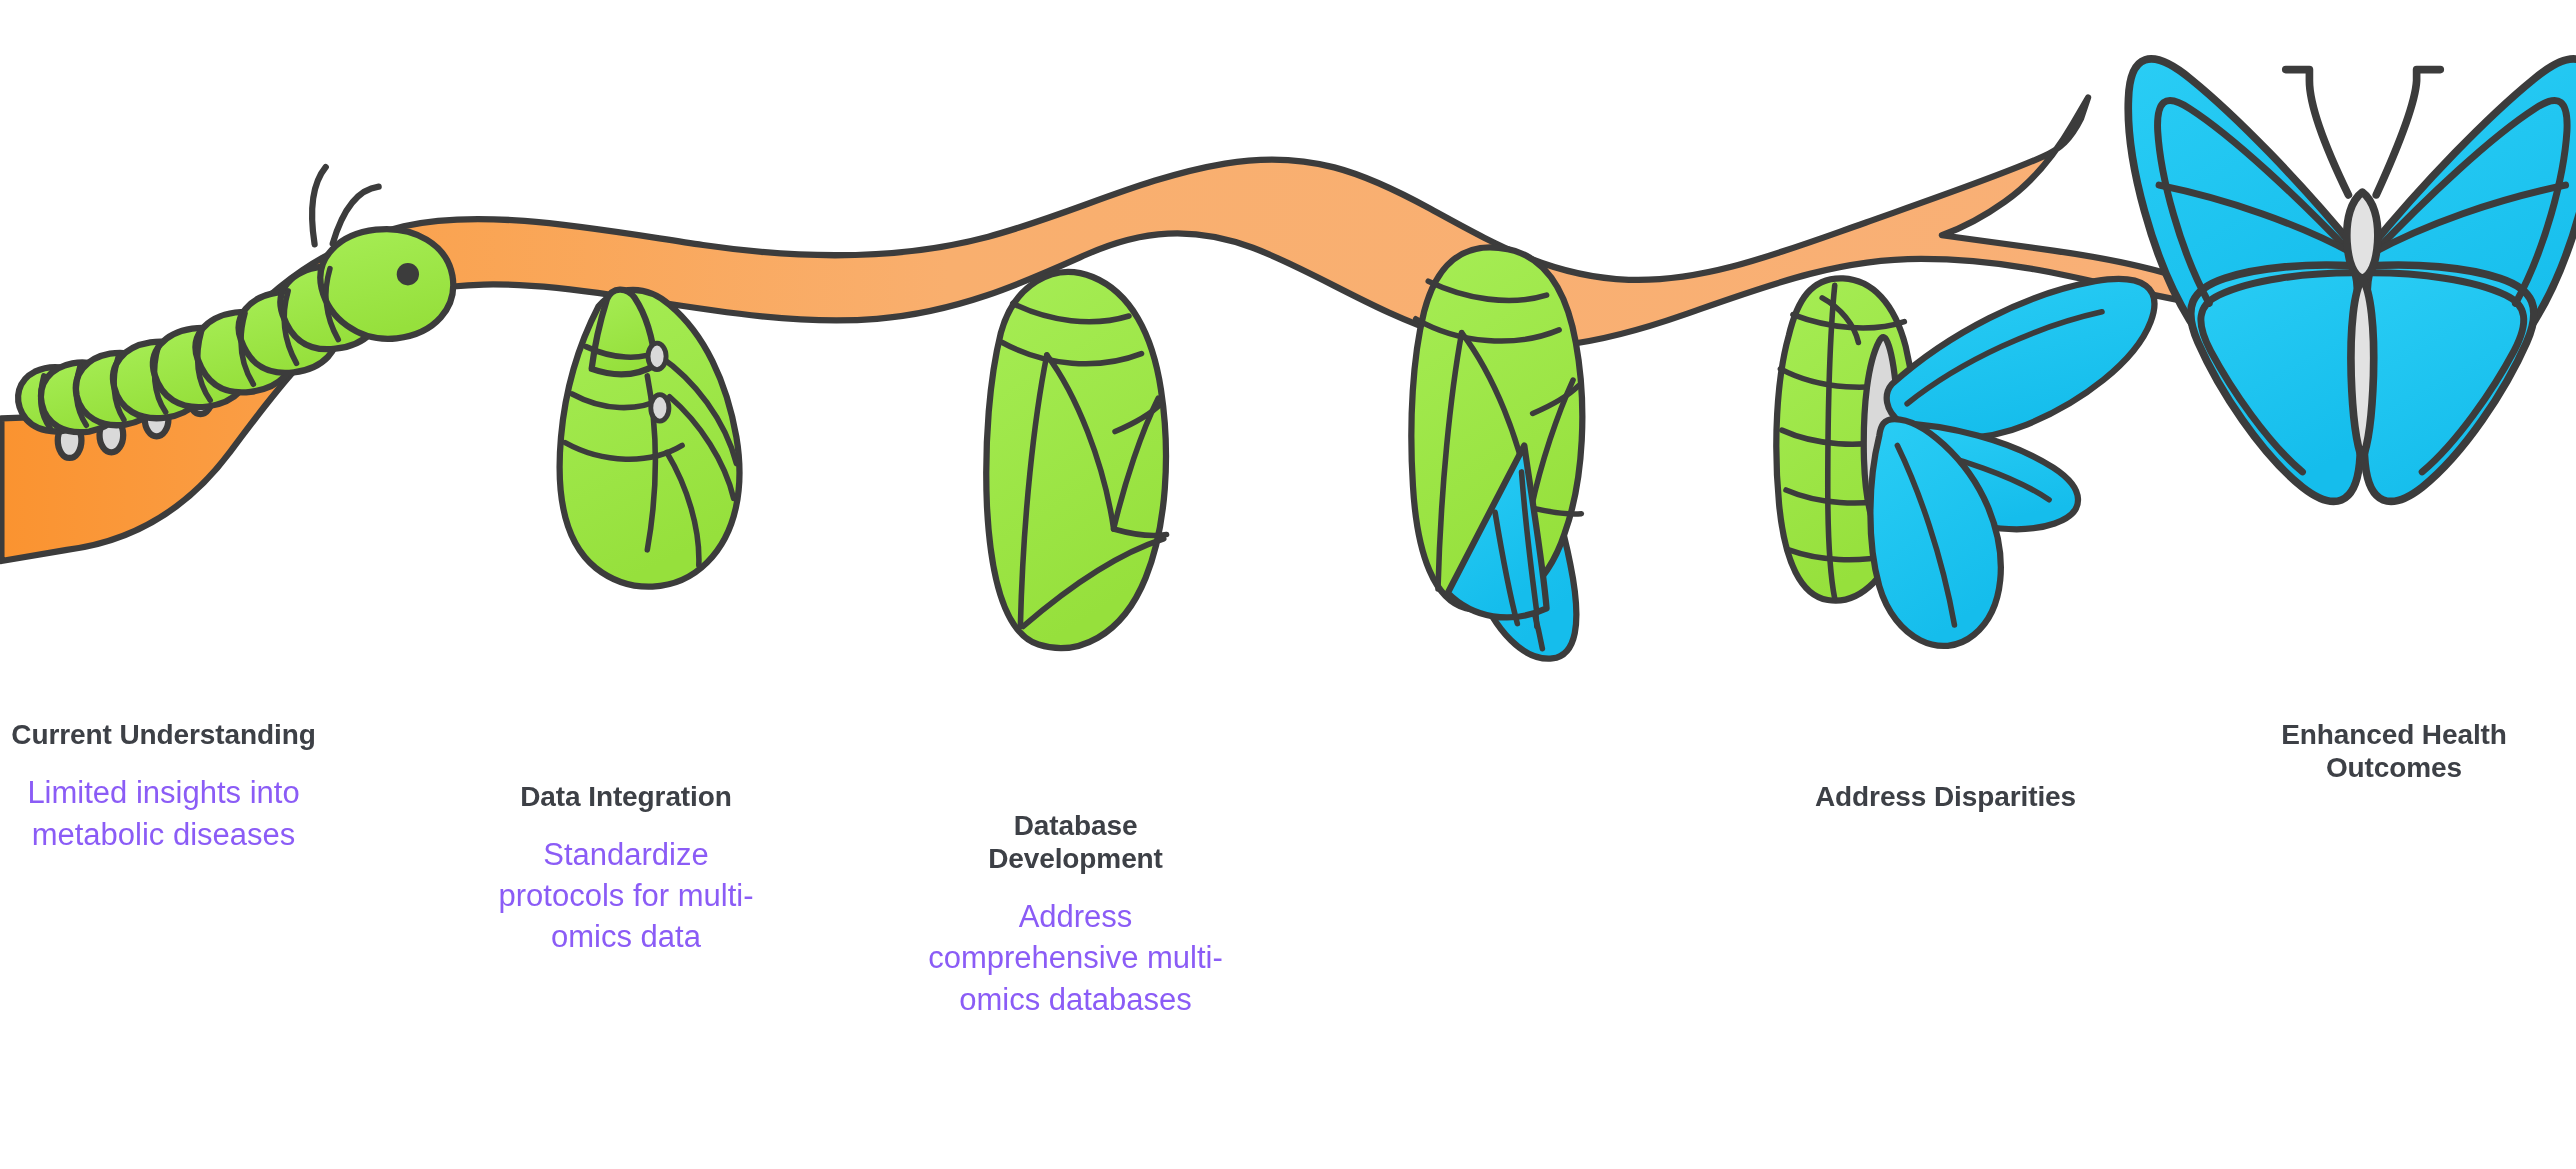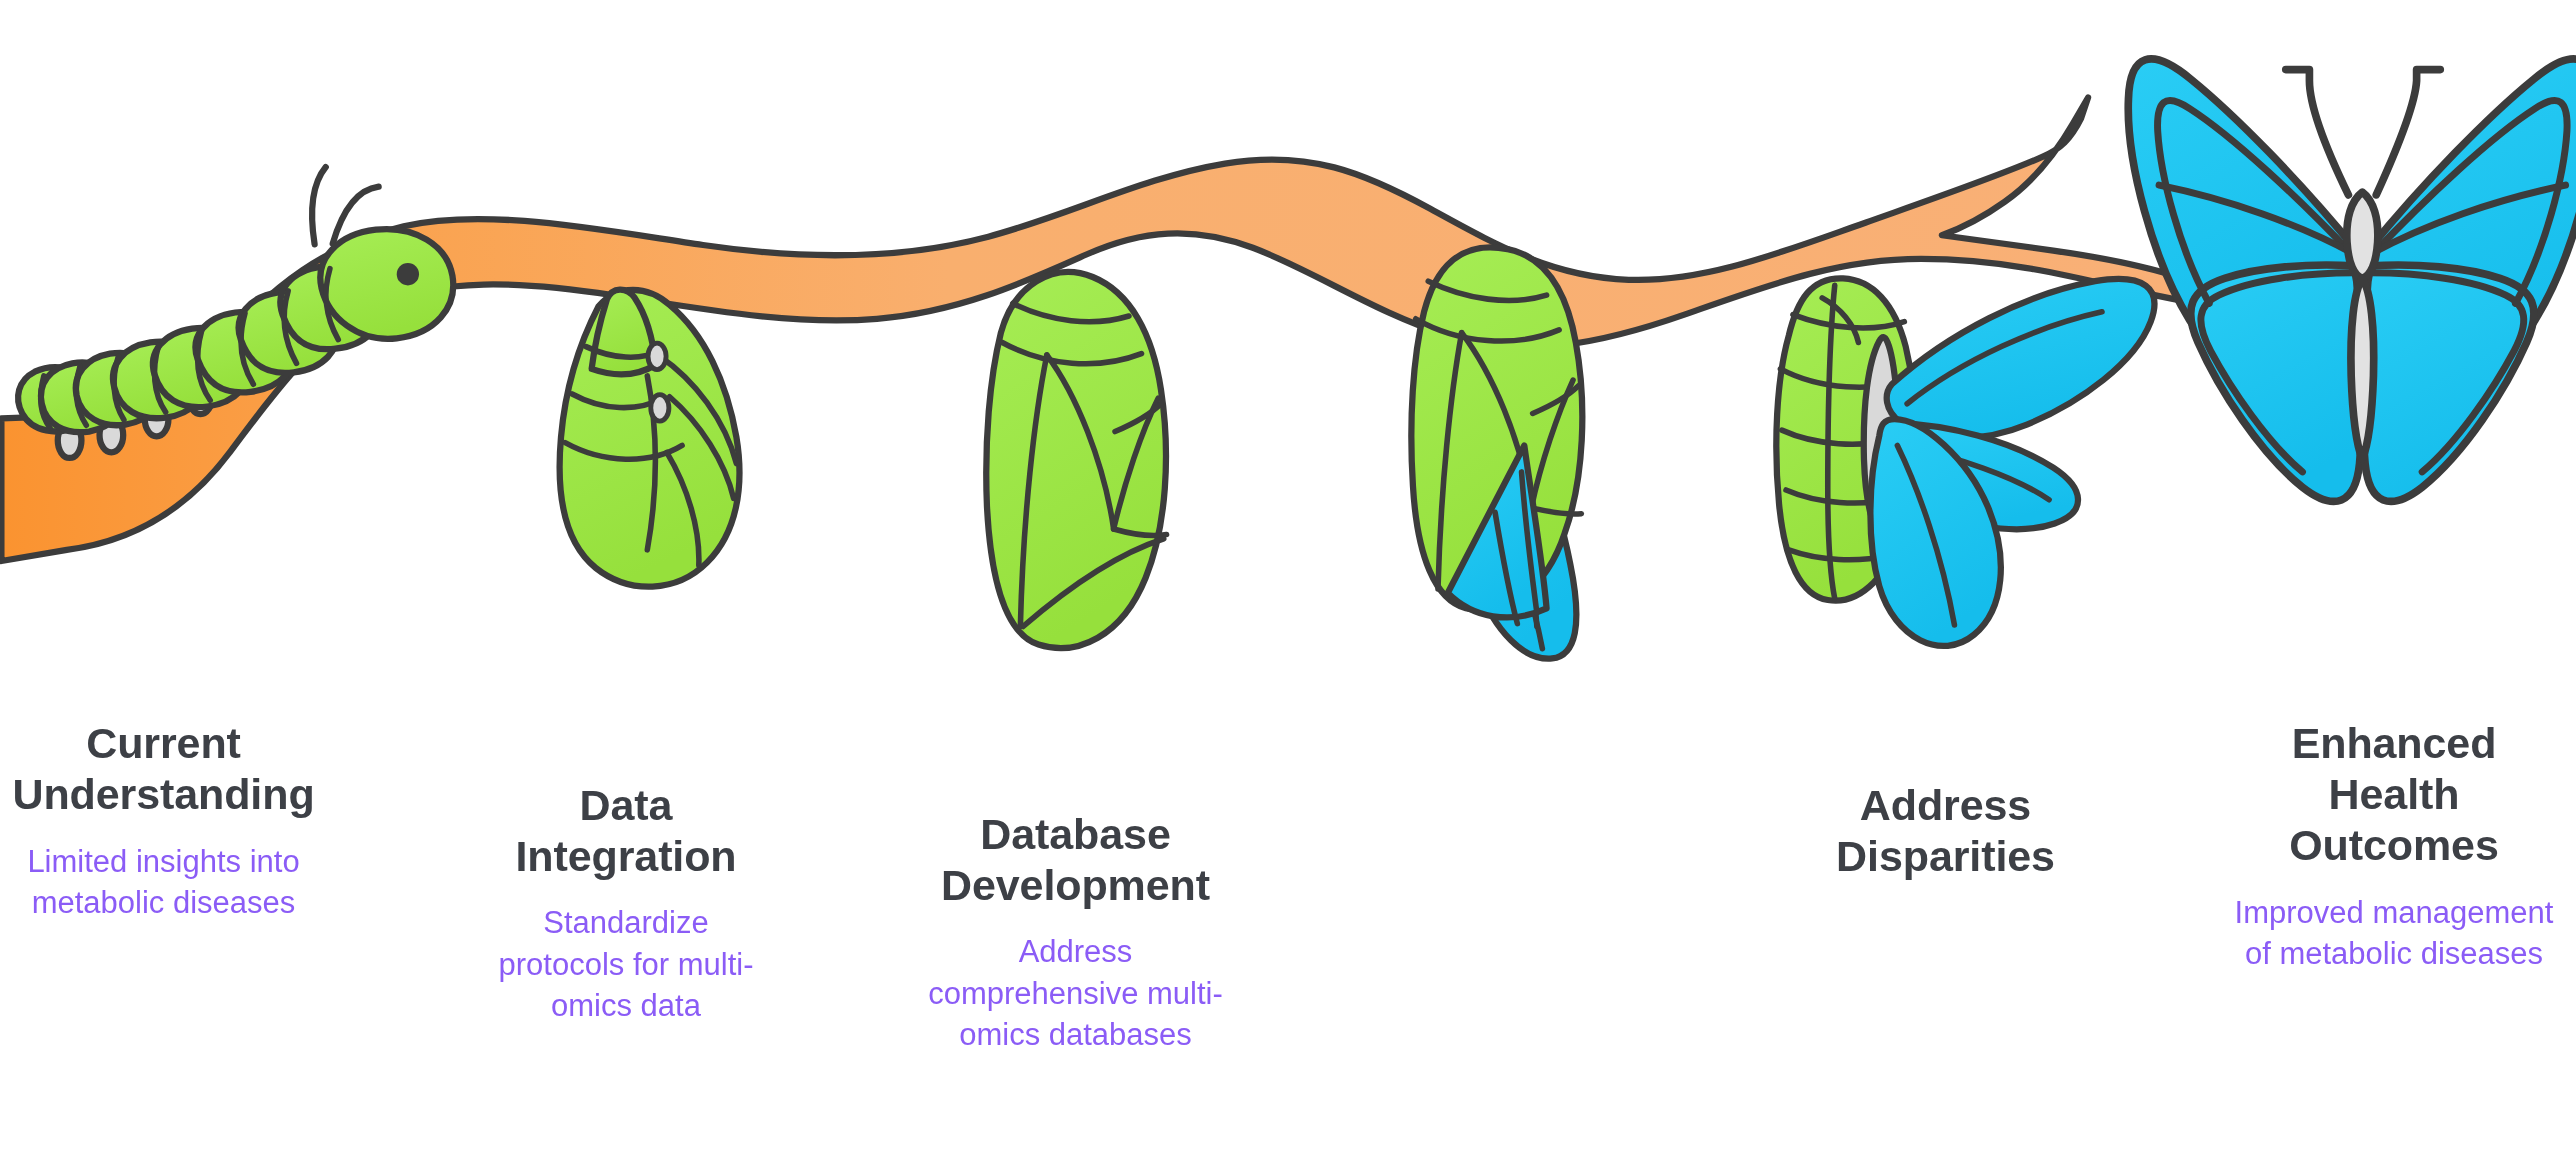--- a/index.html
+++ b/index.html
@@ -35,21 +35,21 @@
     height: 466px;
   }
   .stage-col {
     position: absolute;
     text-align: center;
     box-sizing: border-box;
   }
   .stage-title {
     font-weight: bold;
     color: #3d4046;
-    font-size: 43px;
+    font-size: 28px;
     line-height: 1.18;
     letter-spacing: -0.1px;
     margin: 0;
   }
   .stage-desc {
     font-weight: normal;
     color: #8b5cf6;
     font-size: 31px;
     line-height: 1.33;
     margin: 0;
@@ -371,18 +371,17 @@
       <div class="stage-desc" style="margin-top:21px;">Address comprehensive multi-omics databases</div>
     </div>
 
 
     <div class="stage-col" style="left:1789px; top:77px; width:313px;">
       <div class="stage-title">Address Disparities</div>
     </div>
 
     <div class="stage-col" style="left:2234px; top:15.3px; width:320px;">
       <div class="stage-title">Enhanced Health Outcomes</div>
-      <div class="stage-desc" style="margin-top:21px;">Improved management of metabolic diseases</div>
     </div>
 
   </div>
 </div>
 
 
 </body></html>

